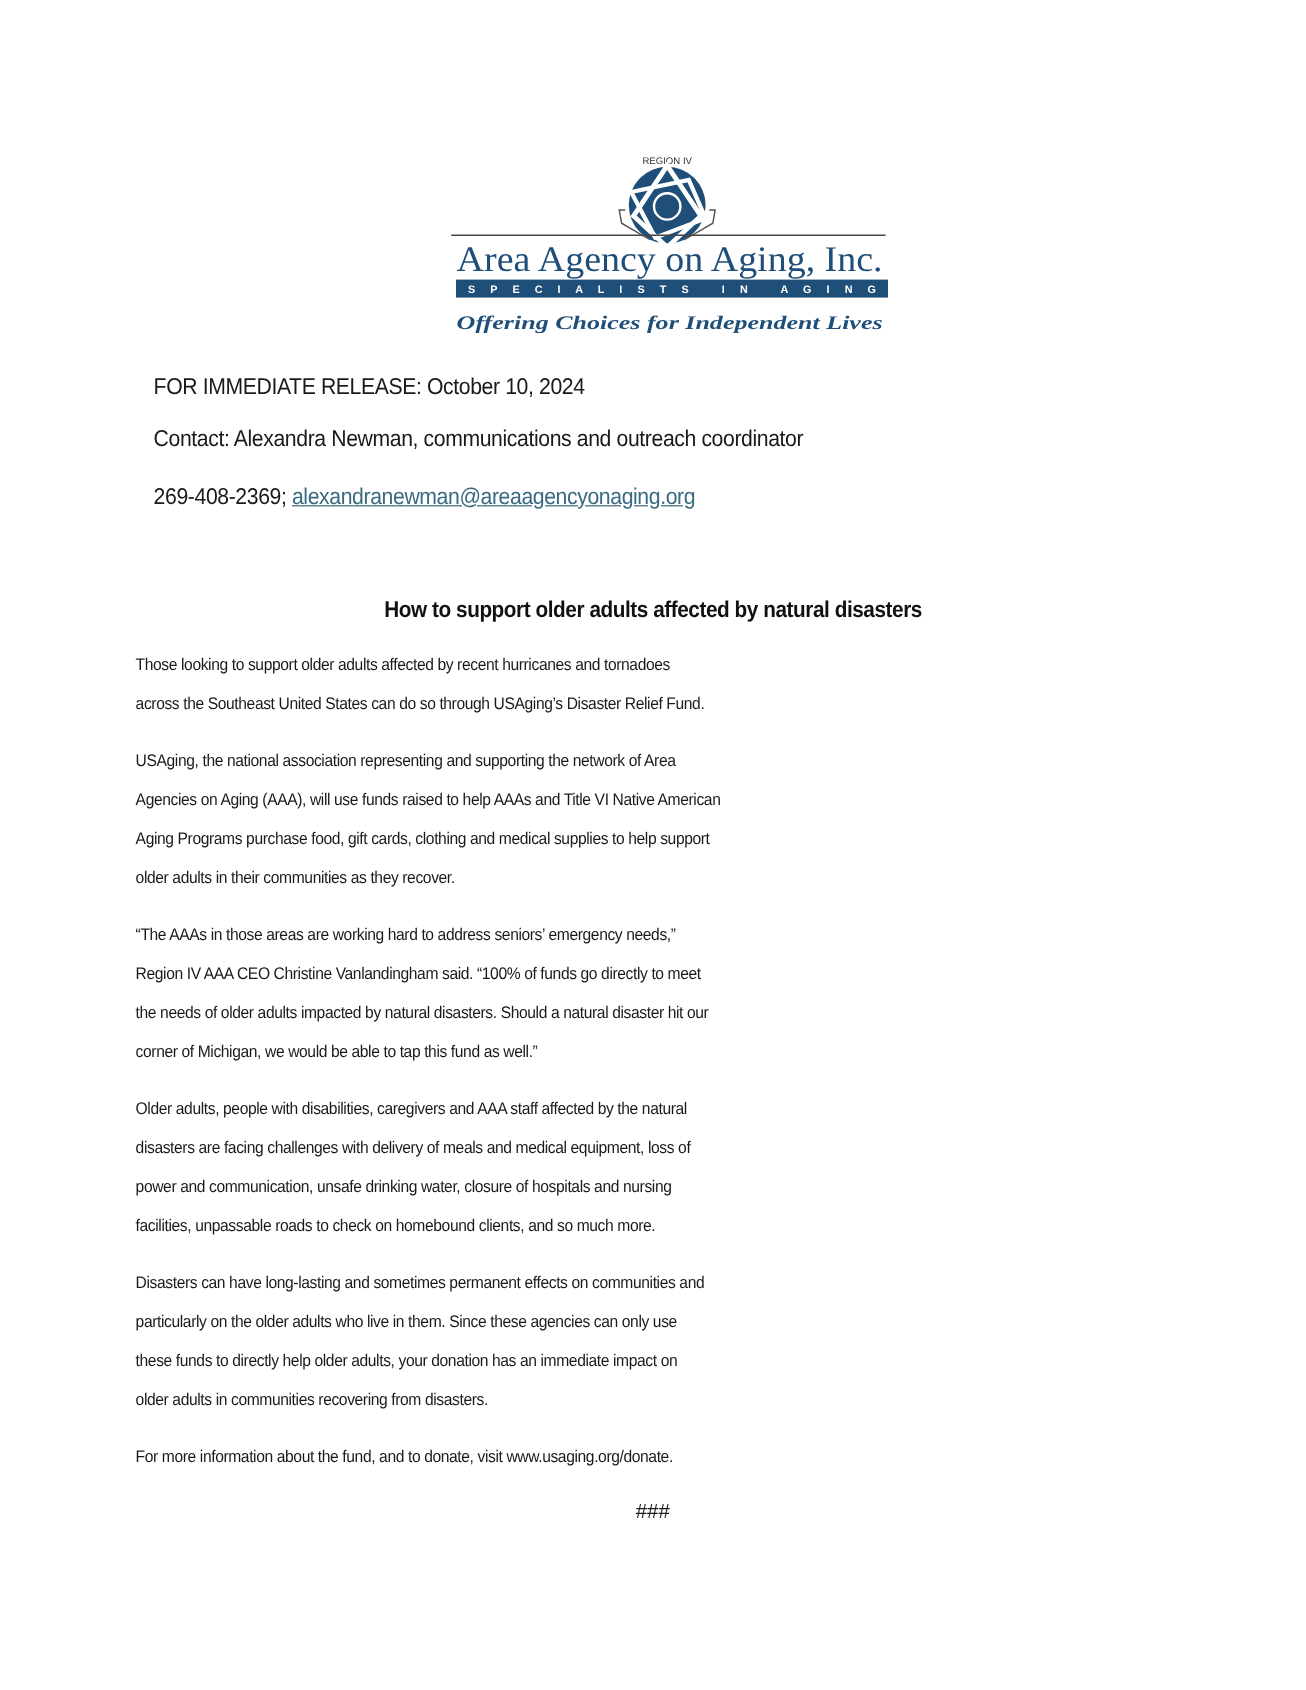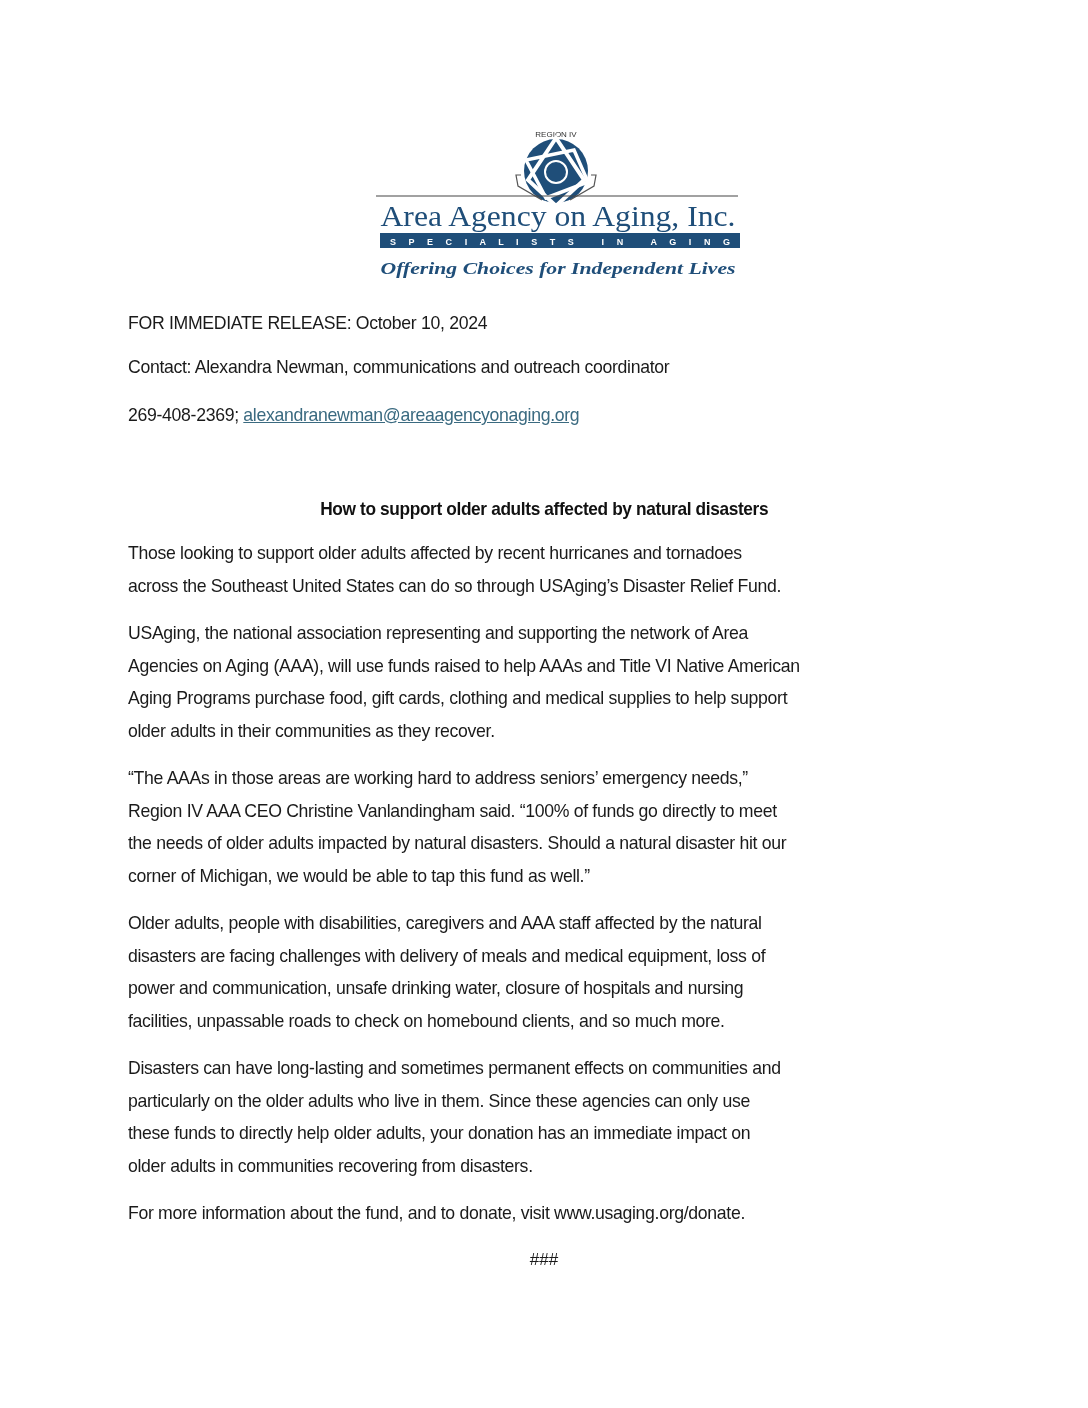--- a/index.html
+++ b/index.html
@@ -3,21 +3,21 @@
 <meta charset="utf-8">
 <style>
   html, body { margin: 0; padding: 0; background: #ffffff; }
   body { width: 1088px; height: 1408px; position: relative; overflow: hidden; font-family: "Liberation Sans", "DejaVu Sans", sans-serif; color: #111; }
   .logo { position: absolute; left: 346px; top: 120px; width: 420px; height: 170px; }
   .logo svg { width: 420px; height: 170px; display: block; }
   .line { position: absolute; left: 128px; font-size: 19px; line-height: 24px; letter-spacing: -0.35px; transform: scaleX(0.93); transform-origin: left center; white-space: nowrap; color: #1a1a1a; }
   .link { color: #3a6a80; text-decoration: underline; }
   .title { position: absolute; left: 0; width: 1088px; text-align: center; top: 497px; font-size: 19px; font-weight: bold; letter-spacing: -0.4px; line-height: 24px; }
   .title span { display: inline-block; transform: scaleX(0.91); }
-  .para { position: absolute; left: 128px; width: 900px; font-size: 19px; line-height: 32.5px; letter-spacing: -0.35px; color: #1a1a1a; }
+  .para { position: absolute; left: 113px; width: 900px; font-size: 14px; line-height: 32.5px; letter-spacing: -0.35px; color: #1a1a1a; }
   .para .pl { display: block; white-space: nowrap; transform: scaleX(0.93); transform-origin: left center; }
   .end { position: absolute; left: 0; width: 1088px; text-align: center; top: 1250px; font-size: 17px; color: #1a1a1a; }
 </style>
 </head>
 <body>
 
 <div class="logo">
   <svg viewBox="0 0 420 170" xmlns="http://www.w3.org/2000/svg">
     <text x="210" y="17" text-anchor="middle" font-family="Liberation Sans, sans-serif" font-size="8" fill="#333">REGION IV</text>
     <g>

